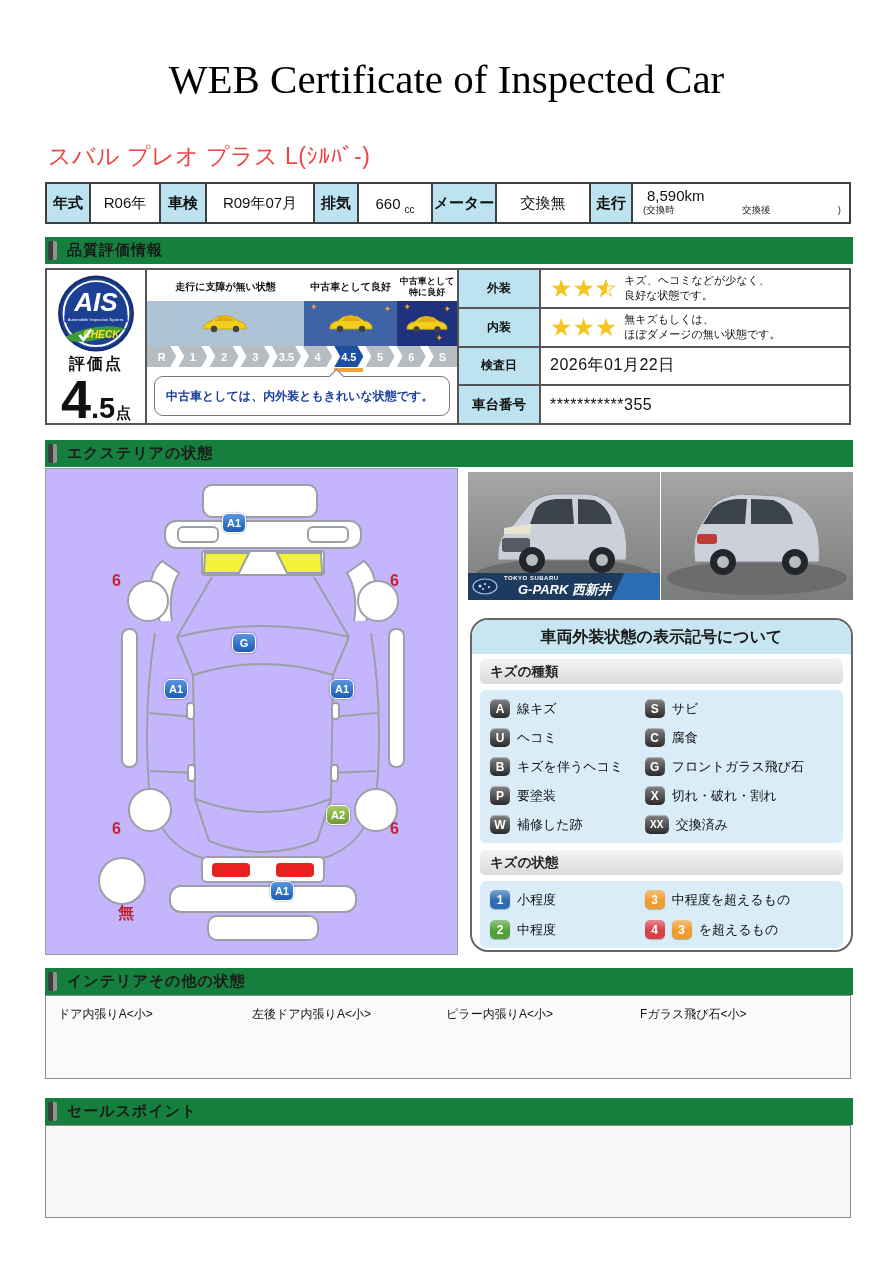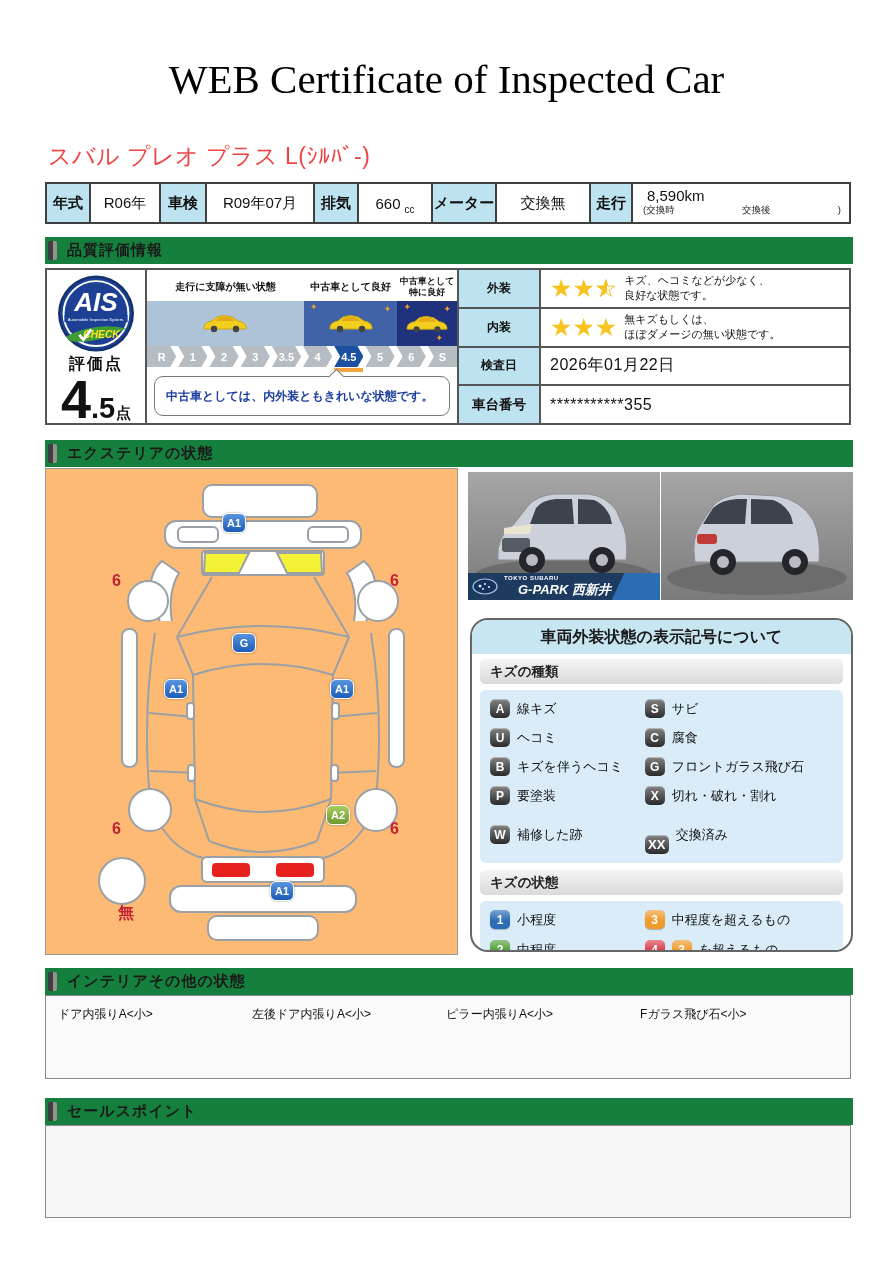--- a/index.html
+++ b/index.html
@@ -72,21 +72,21 @@
   .q-val{flex:1;display:flex;align-items:center;padding-left:9px;gap:7px;}
   .q-val.big{font-size:16px;letter-spacing:.5px;}
   .stars{display:flex;font-size:25px;line-height:1;color:#f7c31e;}
   .star{position:relative;display:inline-block;}
   .star.empty{color:#f0b400;}
   .star .fill{position:absolute;left:0;top:0;width:52%;overflow:hidden;color:#f7c31e;}
   .star-note{font-size:11px;line-height:1.4;white-space:pre-line;color:#111;}
 
   
   .diagram-box{position:absolute;left:45px;top:468px;width:413px;height:487px;border:1.5px solid #999;
-               box-sizing:border-box;background:#fdba74;}
+               box-sizing:border-box;background:#c4b5fd;}
   .diagram-box svg{position:absolute;left:0;top:0;}
   .mk{position:absolute;width:24px;height:20px;border-radius:6px;color:#fff;font-weight:bold;font-size:11px;
       display:flex;align-items:center;justify-content:center;border:1.5px solid #fff;
       box-shadow:0 0 2px rgba(0,0,0,.45);box-sizing:border-box;}
   .mk.blue{background:linear-gradient(#5a95e0,#1c5cb8);}
   .mk.green{background:linear-gradient(#a8cc60,#6d9a30);}
   .rlab{position:absolute;color:#c22233;font-weight:bold;font-size:16px;line-height:1;}
 
   .photos{position:absolute;left:468px;top:472px;width:385px;height:128px;display:flex;gap:1px;}
   .photo{flex:1;position:relative;overflow:hidden;background:#8d8d8d;}
@@ -103,21 +103,21 @@
   .legend-body{padding:5px 8px 0 8px;}
   .gray-bar{height:25px;border-radius:5px;background:linear-gradient(#f4f4f4,#dadada);
             font-weight:bold;font-size:13.5px;color:#222;display:flex;align-items:center;
             padding-left:10px;margin-bottom:6px;}
   .blue-panel{background:#d9ecf8;border-radius:6px;padding:9px 10px;margin-bottom:7px;}
   .kgrid{display:grid;grid-template-columns:1fr 1.25fr;row-gap:10px;column-gap:4px;}
   .kitem{display:flex;align-items:center;gap:7px;font-size:13px;color:#111;}
   .badge-dark{min-width:20px;height:19px;border-radius:5px;color:#fff;font-weight:bold;font-size:12px;
       display:flex;align-items:center;justify-content:center;
       background:linear-gradient(#838383,#2a2a2a);box-shadow:inset 0 1px 1px rgba(255,255,255,.45);}
-  .badge-dark.wide{font-size:13px;padding:0 2px;margin-top:20px;}
+  .badge-dark.wide{font-size:10px;padding:0 2px;}
   .badge-col{min-width:20px;height:19px;border-radius:5px;color:#fff;font-weight:bold;font-size:12px;
       display:flex;align-items:center;justify-content:center;
       background-image:linear-gradient(rgba(255,255,255,.38),rgba(255,255,255,0) 55%);
       box-shadow:0 1px 1px rgba(0,0,0,.25);}
   .sgrid{display:grid;grid-template-columns:1fr 1.25fr;row-gap:11px;column-gap:4px;}
 
   
   .interior-box{position:absolute;left:45px;top:995px;width:806px;height:84px;border:1.5px solid #8a8a8a;
                 background:#fafafa;box-sizing:border-box;display:flex;align-items:flex-start;padding:10px 0 0 12px;}
   .interior-box span{width:24.5%;font-size:12px;color:#111;}

